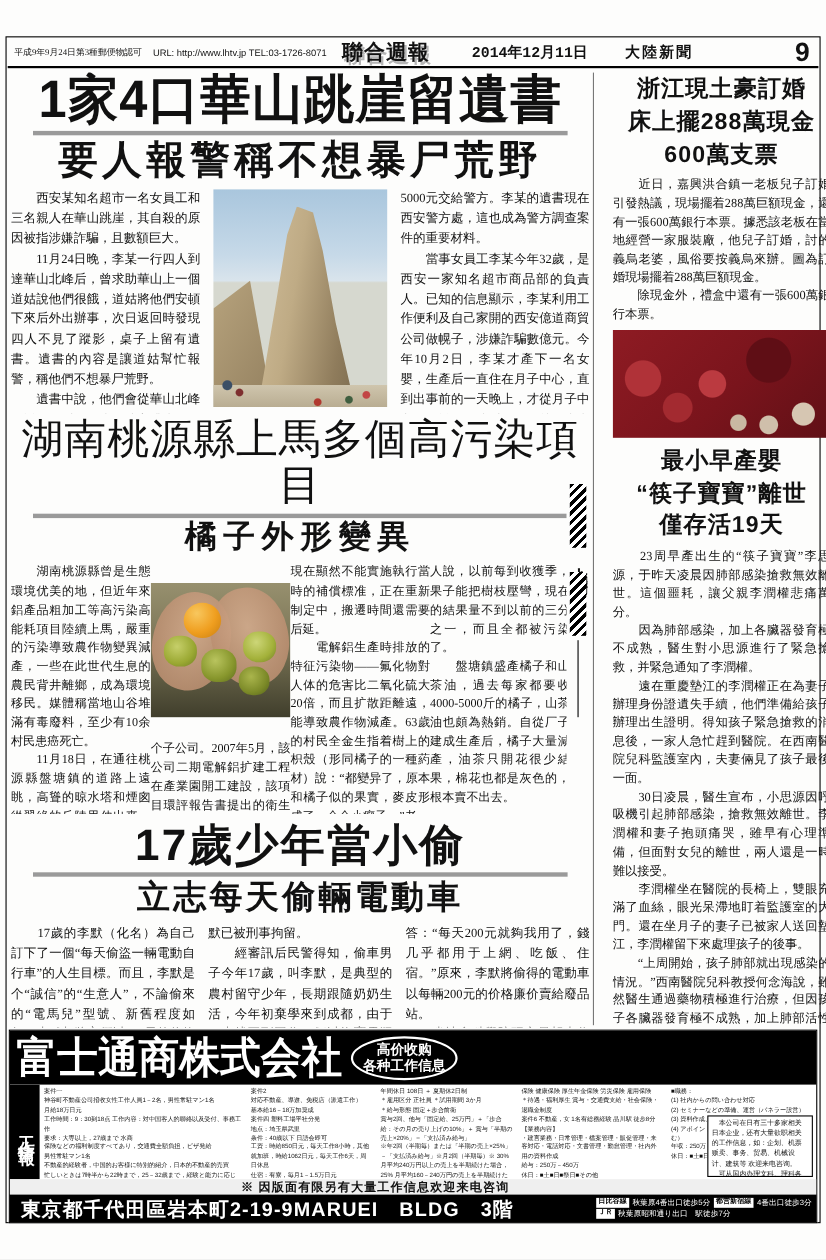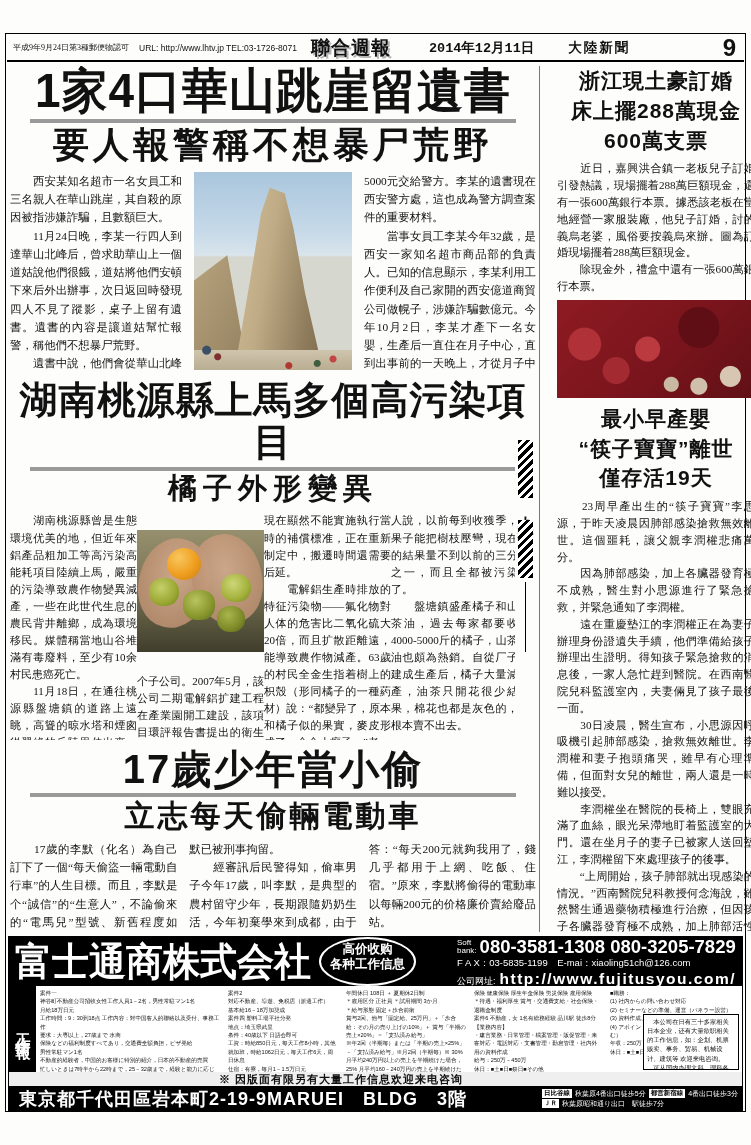--- a/index.html
+++ b/index.html
@@ -22,21 +22,21 @@
   .hd-section { font-size:13.5px; font-weight:bold; margin-left:34px; letter-spacing:2px; white-space:nowrap; }
   .hd-page { font-size:24px; font-weight:900; margin-left:auto; margin-right:8px; font-family:"Liberation Sans",sans-serif; }
 
   
   .left { position:absolute; left:10px; top:66px; width:526px; height:868px; overflow:hidden; }
   .headline-1 { font-size:46px; line-height:1.08; font-weight:900; text-align:center;
     font-family:"Liberation Sans",sans-serif; letter-spacing:1px; transform:scaleY(1.04); }
   .rule { height:4px; background:#9a9a9a; margin:3px 20px 2px 20px; }
   .subhead-1 { font-size:36px; font-weight:900; text-align:center; letter-spacing:4px; line-height:1.12; }
   .a1-body { display:flex; gap:12px; margin-top:7px; height:204px; overflow:hidden; }
-  .a2-head { font-size:38px; line-height:1.1; font-weight:700; text-align:center;
+  .a2-head { font-size:38px; line-height:1.1; font-weight:400; text-align:center;
     font-family:"Liberation Sans",sans-serif; letter-spacing:1px; margin-top:4px; }
   .subhead-2 { font-size:29px; font-weight:900; text-align:center; letter-spacing:6px; line-height:1.1; margin-top:1px; }
   .a2-body { display:flex; margin-top:8px; height:228px; overflow:hidden; width:508px; }
   .a3-head { font-size:40px; line-height:1.05; font-weight:700; text-align:center;
     font-family:"Liberation Sans",sans-serif; letter-spacing:2px; margin-top:8px; }
   .subhead-3 { font-size:30px; font-weight:900; text-align:center; letter-spacing:3px; line-height:1.15; margin-top:1px; }
   .a3-body { display:flex; gap:12px; margin-top:6px; height:140px; overflow:hidden; }
   .col { flex:1; font-size:11.4px; line-height:1.6; text-align:justify; white-space:pre-line; overflow:hidden; }
   .a2-body .col { font-size:11px; line-height:1.55; }
 
@@ -99,21 +99,21 @@
   .right { position:absolute; left:545px; top:66px; width:198px; height:866px; overflow:hidden;margin-left:12px; }
   .r-head { font-size:21px; font-weight:900; text-align:center; line-height:1.42;
     font-family:"Liberation Sans",sans-serif; white-space:pre-line; letter-spacing:1px; }
   .r-body { font-size:11.2px; line-height:1.5; text-align:justify; white-space:pre-line; margin-top:5px;
     font-style:normal; }
   .r-head2 { margin-top:6px; }
 
   
   .ad { position:absolute; left:8px; top:936px; width:735px; height:176px; border:1px solid #000;
     font-family:"Liberation Sans",sans-serif; background:#fff; }
-  .ad-top { height:49px; background:#000; color:#fff; display:flex; overflow:hidden; }
+  .ad-top { height:49px; background:#000; color:#fff; display:flex; align-items:center; overflow:hidden; }
   .ad-company { font-size:37px; font-weight:900; letter-spacing:0; margin-left:6px; white-space:nowrap;
     transform:scaleY(1.05); }
   .ad-badge { margin-left:8px; border:2.5px solid #fff; border-radius:50%; padding:3px 9px;
     text-align:center; line-height:1.2; flex:0 0 auto; }
   .ad-badge div { font-size:12.5px; font-weight:900; white-space:nowrap; }
   .ad-contact { margin-left:auto; margin-right:6px; text-align:left; line-height:1.1; }
   .ad-c1 { display:flex; align-items:center; }
   .ad-soft { font-size:8px; line-height:1.05; white-space:pre-line; margin-right:3px; }
   .ad-nums { font-size:18.5px; font-weight:900; letter-spacing:0; white-space:nowrap; }
   .ad-c2 { font-size:9.5px; margin-top:1px; white-space:nowrap; }
@@ -244,32 +244,20 @@
 　　此前醫生表示，如果能夠活下來，她將是中國成功存活最小的早產兒。
 　　李潤權說，明年會拿出錢捐給基金會，用這種方式感謝曾經關心和幫助過小思源的人，也讓更多需要幫助的人得到幫助。</div>
   </div>
 
   <div class="ad">
     <div class="ad-top">
       <span class="ad-company">富士通商株式会社</span>
       <div class="ad-badge">
         <div>高价收购</div>
         <div>各种工作信息</div>
-      </div>
-      <div class="ad-contact">
-        <div class="ad-c1">
-          <span class="ad-soft">Soft
-bank:</span>
-          <span class="ad-nums">080-3581-1308 080-3205-7829</span>
-        </div>
-        <div class="ad-c2">F A X：03-5835-1199　E-mai：xiaoling51ch@126.com</div>
-        <div class="ad-c3">
-          <span class="ad-weblabel">公司网址:</span>
-          <span class="ad-weburl">http://www.fujitusyou.com/</span>
-        </div>
       </div>
     </div>
     <div class="ad-mid">
       <div class="ad-vlabel">
         <span>工作情報</span>
       </div>
       <div class="ad-col c1">案件一
 神谷町不動産公司招收女性工作人員1－2名，男性常駐マン1名
 月給18万日元
 工作時間：9：30到18点 工作内容：対中国客人的聯絡以及受付、事務工作

